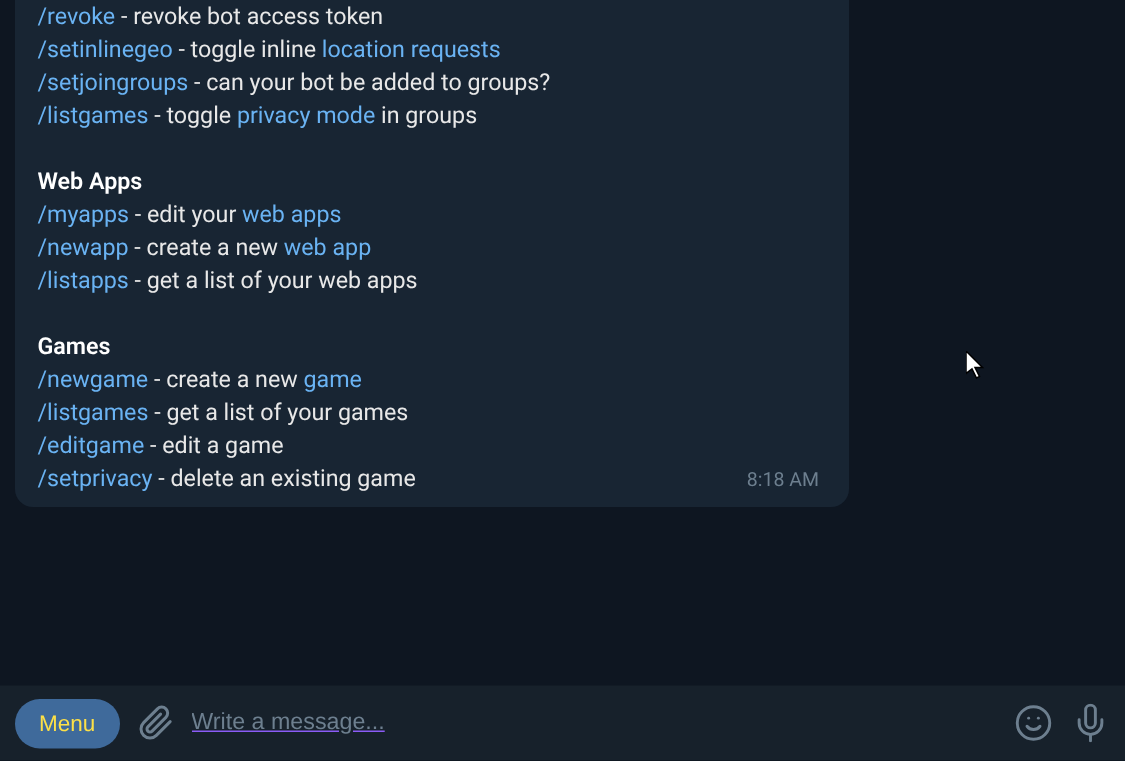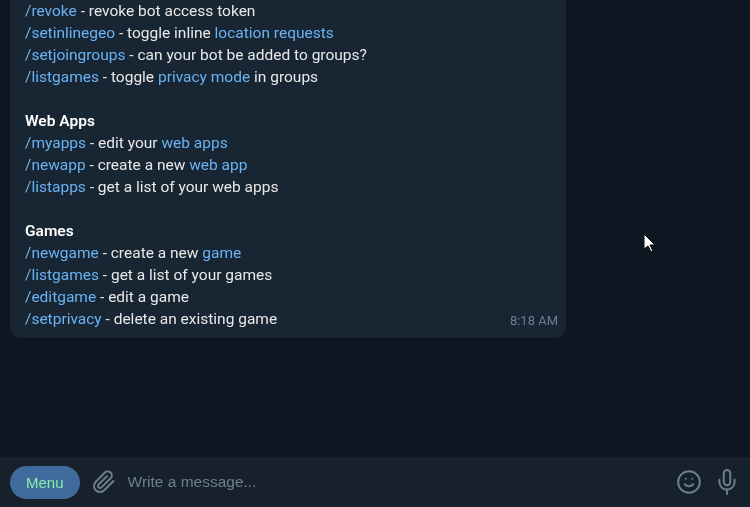--- a/index.html
+++ b/index.html
@@ -46,56 +46,57 @@
     .plain {
       color: #e8e8e8;
     }
     .section-header {
       font-weight: 600;
       color: #ffffff;
       margin-top: 22px;
     }
     .timestamp {
       position: absolute;
-      right: 8px;
+      right: 20px;
       bottom: 6px;
       color: #6d7f8f;
       font-size: 13px;
     }
     .input-bar {
       display: flex;
       align-items: center;
       background: #17212b;
       height: 50px;
       padding: 0 10px;
       gap: 12px;
     }
     .menu-button {
       background: #3f6a9b;
-      color: #86efac;
+      color: #fde047;
       border: none;
       border-radius: 18px;
       padding: 8px 16px;
       font-size: 15px;
       font-weight: 500;
       cursor: pointer;
     }
     .attach-icon {
       color: #6d7f8f;
       cursor: pointer;
       display: flex;
       align-items: center;
     }
     .message-input {
       flex: 1;
       background: transparent;
       border: none;
       outline: none;
-      color: #ffffff;
+      color: #8b5cf6;
       font-size: 15.5px;
+      text-decoration: underline;
     }
     .message-input::placeholder {
       color: #6d7f8f;
     }
     .emoji-icon, .mic-icon {
       color: #6d7f8f;
       cursor: pointer;
       display: flex;
       align-items: center;
     }

